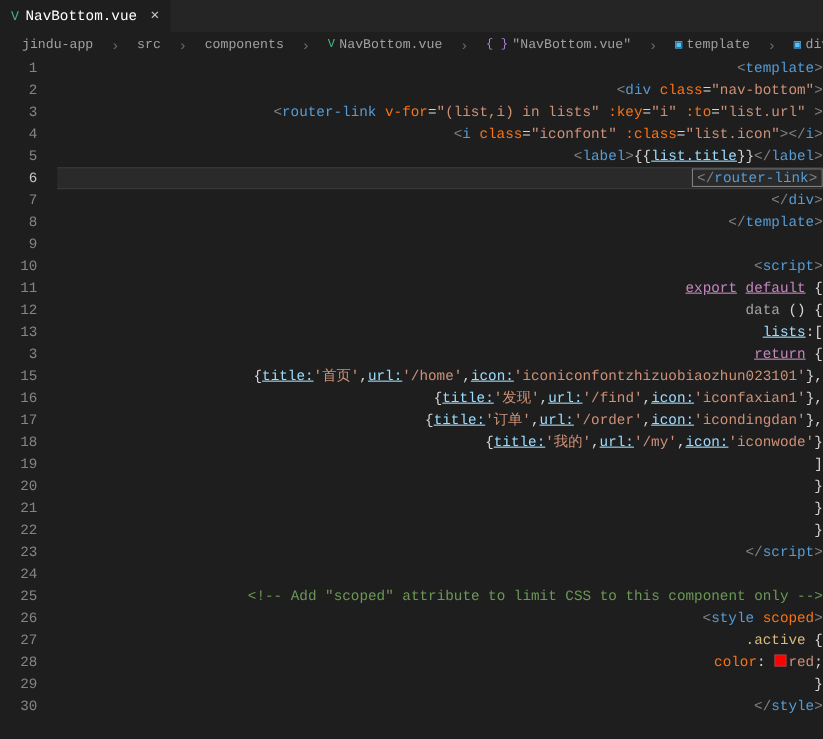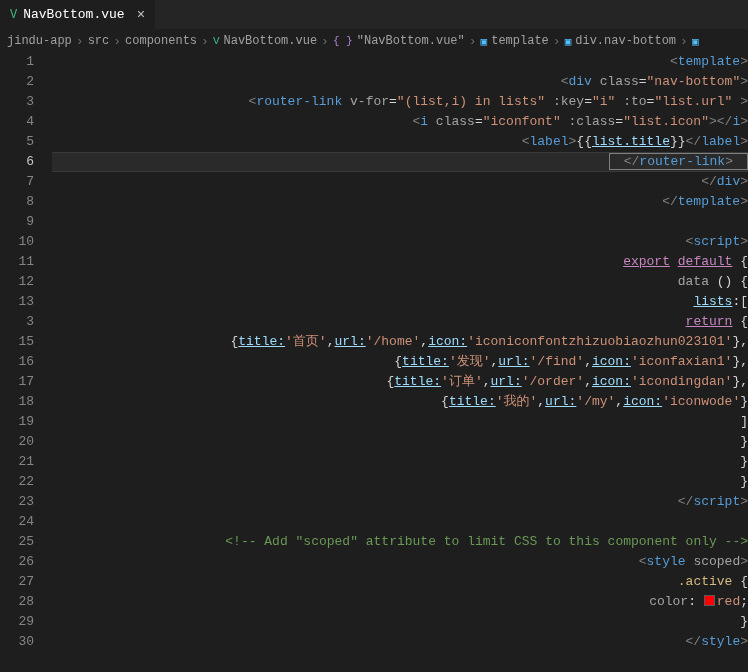--- a/index.html
+++ b/index.html
@@ -31,24 +31,24 @@
     color: #41b883;
     font-size: 12px;
   }
   .tab .close-x {
     color: #c5c5c5;
     font-size: 14px;
     margin-left: 6px;
   }
   .breadcrumbs {
     background: #1e1e1e;
-    padding: 3px 7px;
+    padding: 3px 20px;
     display: flex;
     align-items: center;
-    gap: 4px;
+    gap: 16px;
     font-size: 12px;
     color: #a0a0a0;
     height: 22px;
     white-space: nowrap;
     overflow: hidden;
   }
   .breadcrumbs .sep {
     color: #6a6a6a;
     font-size: 13px;
   }
@@ -94,40 +94,40 @@
     left: 0;
     width: 100%;
     height: 20px;
     border-top: 1px solid #3a3a3a;
     border-bottom: 1px solid #3a3a3a;
     pointer-events: none;
   }
   
   .pun { color: #808080; }
   .tag { color: #569cd6; }
-  .attr { color: #a3a3a3; }
+  .attr { color: #f97316; }
   .str { color: #ce9178; }
   .kw2 { color: #c586c0; text-decoration: underline; }
   .fn  { color: #a3a3a3; }
   .var { color: #9cdcfe; text-decoration: underline; }
   .txt { color: #d4d4d4; }
   .cmt { color: #6a9955; }
   .sel { color: #d7ba7d; }
   .swatch {
     display: inline-block;
     width: 11px;
     height: 11px;
     background: #ff0000;
     border: 1px solid #5a5a5a;
     margin-right: 2px;
     vertical-align: -1px;
   }
   .cursor-box {
     border: 1px solid #7f7f7f;
-    padding: 0 14px;
+    padding: 0 4px;
   }
 </style>
 </head>
 <body>
 
 <div class="tabs">
   <div class="tab">
     <span class="vue-icon">V</span>
     <span>NavBottom.vue</span>
     <span class="close-x">×</span>

